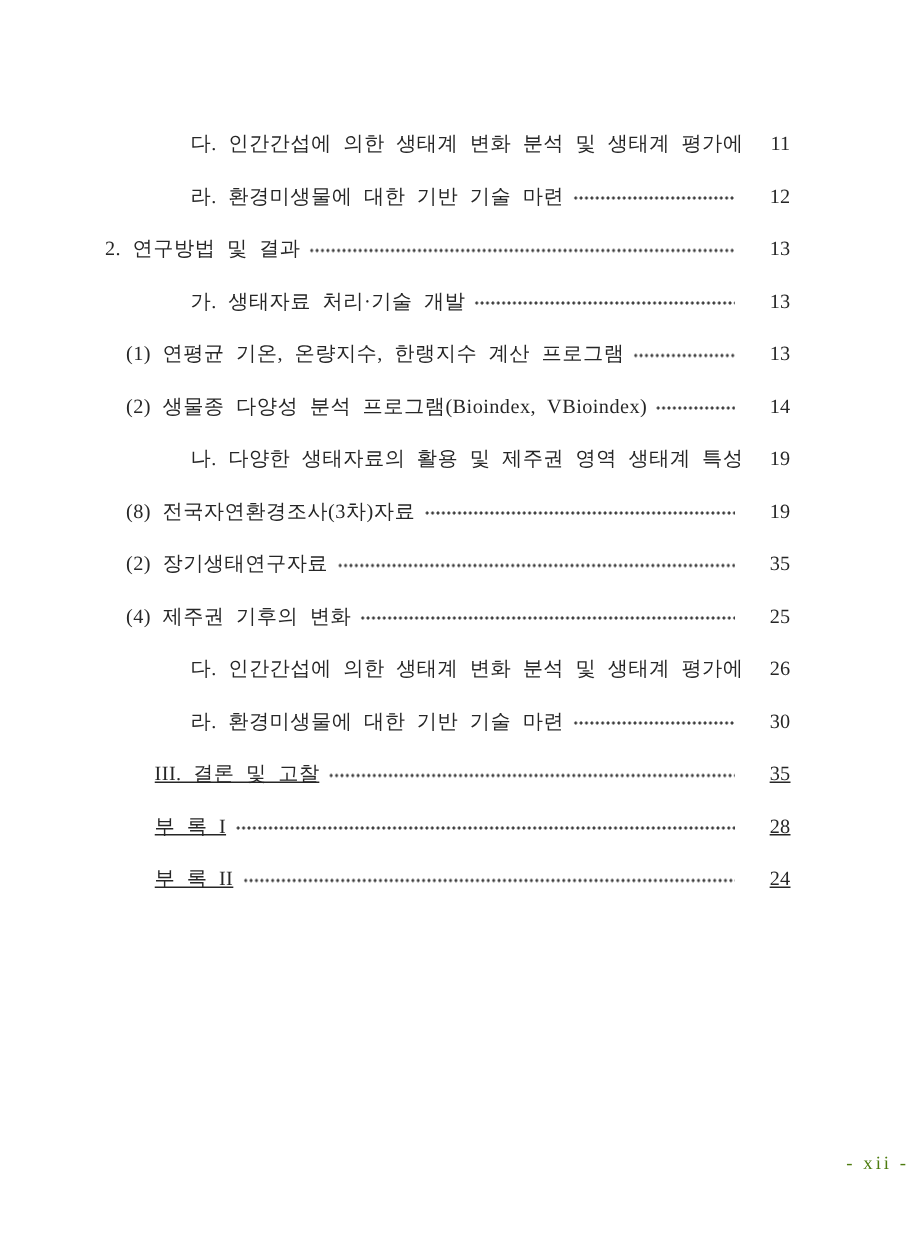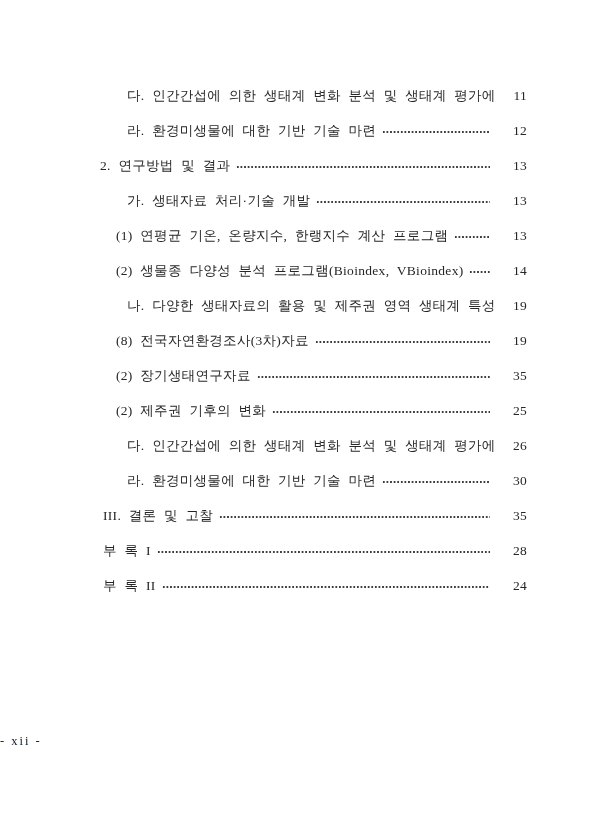--- a/index.html
+++ b/index.html
@@ -24,24 +24,24 @@
   }
   .toc-row {
     display: flex;
     align-items: center;
     height: 35px;
     font-size: 13.5px;
     letter-spacing: 0.3px;
     word-spacing: 4px;
     white-space: nowrap;
   }
-  .toc-row.level-0 { padding-left: 103px; }
-  .toc-row.level-1 { padding-left: 100px; }
+  .toc-row.level-0 { padding-left: 103px; text-decoration: underline; }
+  .toc-row.level-1 { padding-left: 70px; }
   .toc-row.level-2 { padding-left: 127px; }
-  .toc-row.level-3 { padding-left: 116px; }
+  .toc-row.level-3 { padding-left: 84px; }
   .toc-label {
     flex: 0 1 auto;
     overflow: hidden;
   }
   .toc-leader {
     flex: 1 1 0;
     min-width: 0;
     align-self: stretch;
     margin: 0 5px 0 6px;
     background-image: radial-gradient(circle, #3d3d3d 0.9px, rgba(0,0,0,0) 1.0px);
@@ -57,25 +57,25 @@
     flex: 0 0 auto;
     text-align: right;
     min-width: 14px;
     letter-spacing: 0.2px;
     margin-left: 18px;
   }
   .footer {
     position: absolute;
     left: 0;
     right: 0;
-    top: 734px;
-    text-align: left;
+    top: 768px;
+    text-align: right;
     font-size: 12.5px;
     letter-spacing: 2px;
-    color: #0f172a;
+    color: #4d7c0f;
     font-family: "Liberation Serif", "DejaVu Serif", serif;
   }
 </style>
 </head>
 <body>
 
 <div class="page">
   <div class="toc" id="toc-list">
       <div class="toc-row level-2 no-leader">
     <span class="toc-label">다. 인간간섭에 의한 생태계 변화 분석 및 생태계 평가에의 적용</span>
@@ -116,21 +116,21 @@
     <span class="toc-label">(8) 전국자연환경조사(3차)자료</span>
     <span class="toc-leader"></span>
     <span class="toc-page">19</span>
   </div>
       <div class="toc-row level-3">
     <span class="toc-label">(2) 장기생태연구자료</span>
     <span class="toc-leader"></span>
     <span class="toc-page">35</span>
   </div>
       <div class="toc-row level-3">
-    <span class="toc-label">(2) 제주권 기후의 변화</span>
+    <span class="toc-label">(4) 제주권 기후의 변화</span>
     <span class="toc-leader"></span>
     <span class="toc-page">25</span>
   </div>
       <div class="toc-row level-2 no-leader">
     <span class="toc-label">다. 인간간섭에 의한 생태계 변화 분석 및 생태계 평가에의 적용</span>
     <span class="toc-leader"></span>
     <span class="toc-page">26</span>
   </div>
       <div class="toc-row level-2">
     <span class="toc-label">라. 환경미생물에 대한 기반 기술 마련</span>

